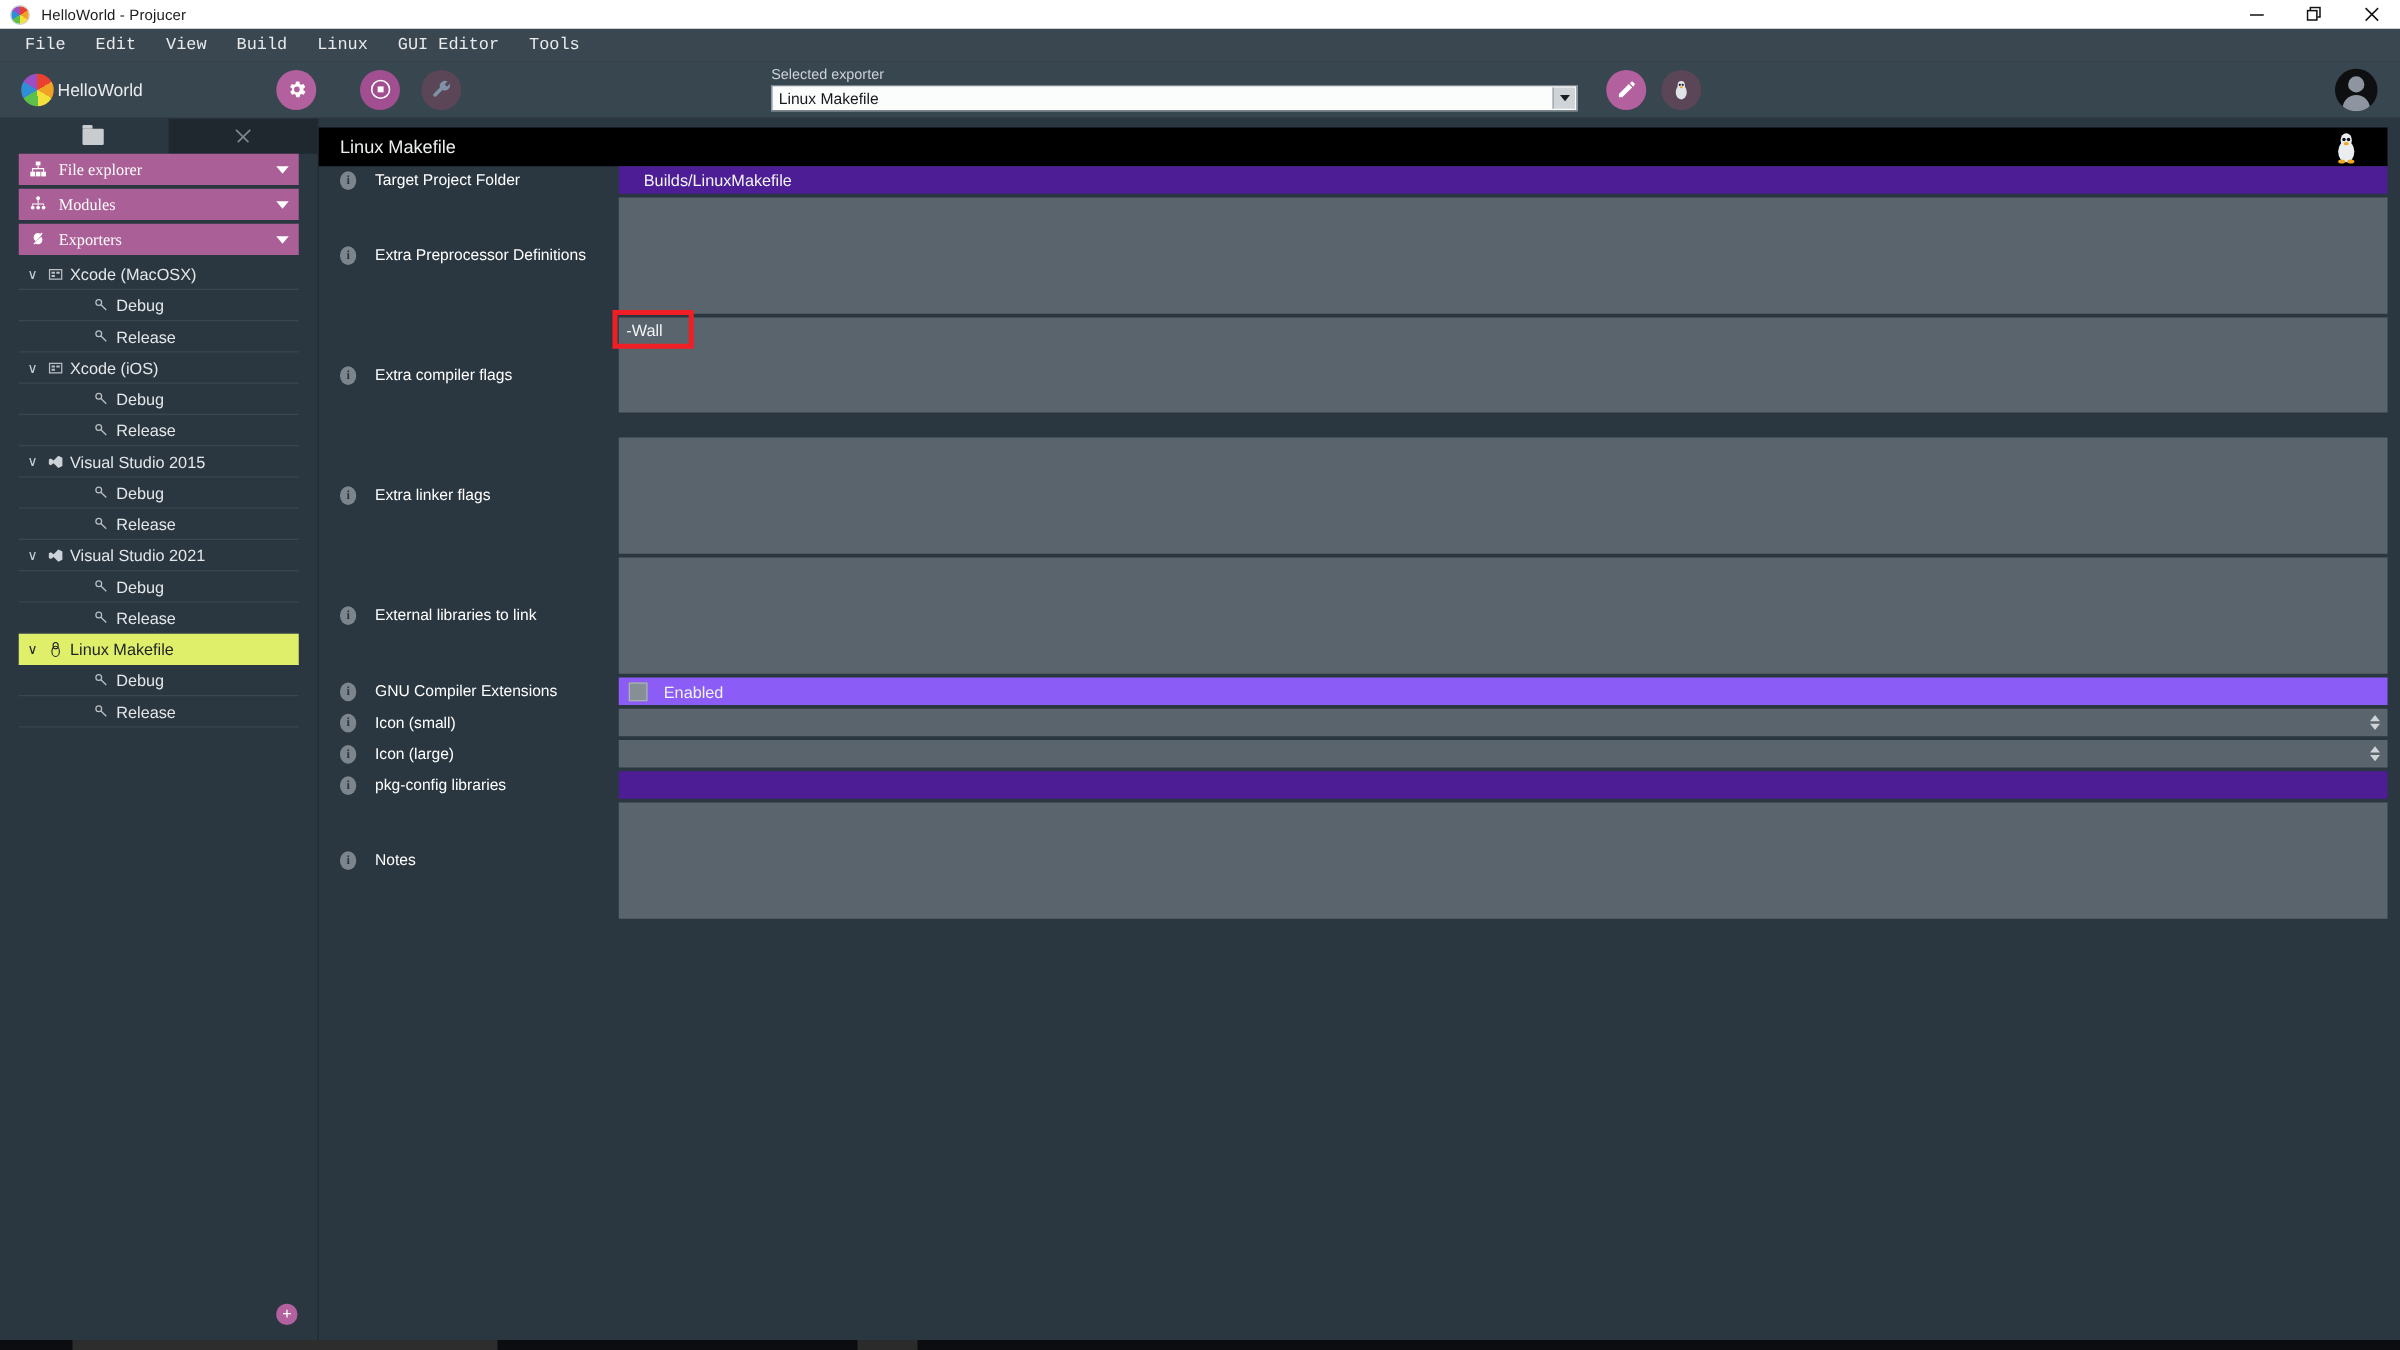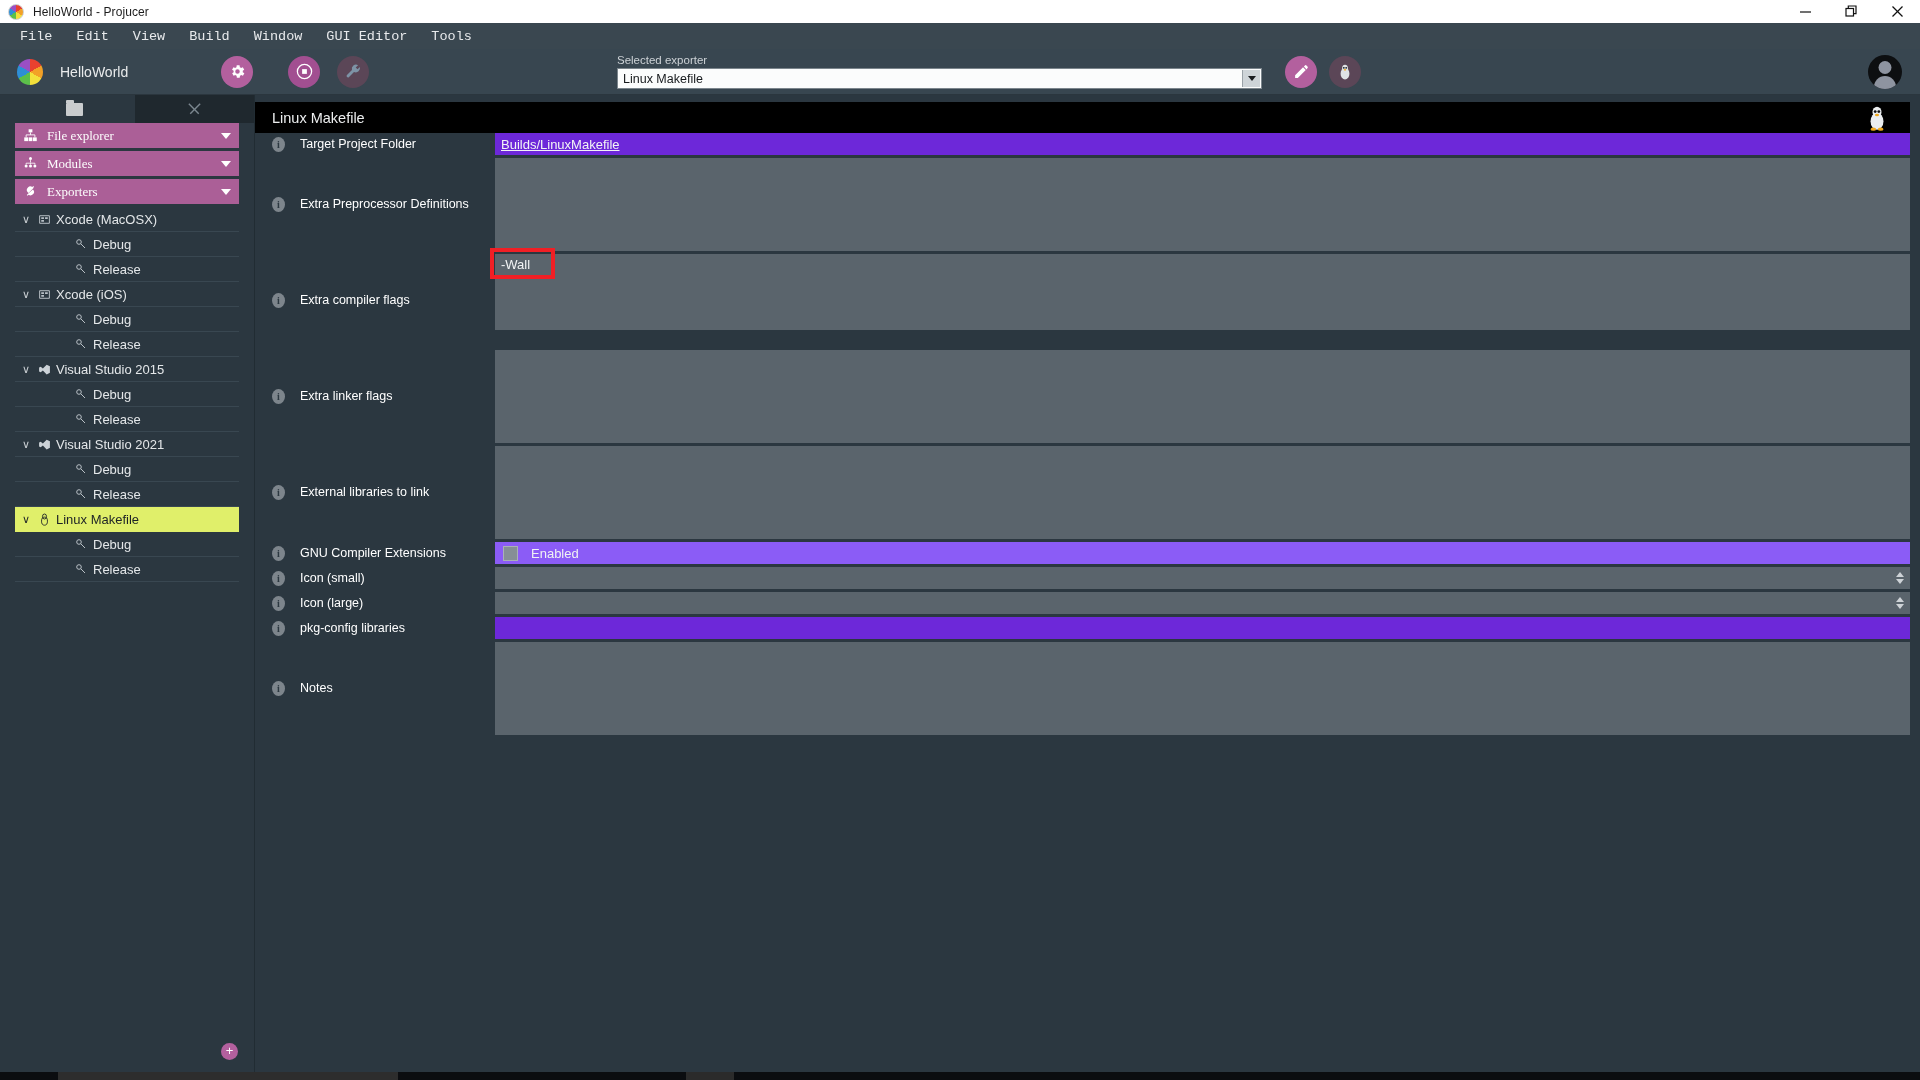--- a/index.html
+++ b/index.html
@@ -31,21 +31,21 @@
   .menu-item { color: #e8eaec; font-size: 13.5px; padding: 3px 12px; font-family: Liberation Mono, monospace; }
 
   
   .toolbar {
     height: 46px; background: #384650; display: flex; align-items: center;
     position: relative; border-bottom: 1px solid #2b363e;
   }
   .tool-logo { width: 26px; height: 26px; margin-left: 17px; border-radius: 50%;
     background: conic-gradient(#e8412f 0 60deg,#f2a127 60deg 120deg,#f3e03b 120deg 180deg,#5cc04a 180deg 240deg,#2e8fd6 240deg 300deg,#9b4fc4 300deg 360deg);
   }
-  .tool-projname { color: #e9ebec; font-size: 14px; margin-left: 17px; }
+  .tool-projname { color: #e9ebec; font-size: 14px; margin-left: 3px; }
   .circbtn { width: 32px; height: 32px; border-radius: 50%; display: flex; align-items: center; justify-content: center; }
   .circbtn.pink { background: #b3609e; }
   .circbtn.pinkdark { background: #a24f91; }
   .circbtn.muted { background: #5b4657; }
   .cb-gear { position: absolute; left: 221px; }
   .cb-run  { position: absolute; left: 288px; }
   .cb-wrench { position: absolute; left: 337px; }
   .cb-pencil { position: absolute; left: 1285px; }
   .cb-tux   { position: absolute; left: 1329px; }
 
@@ -115,22 +115,22 @@
     width: 240px; display: flex; align-items: center; padding-left: 17px;
   }
   .info-ico {
     width: 13px; height: 15px; border-radius: 7px/8px; background: #7d858c;
     color: #2b3740; font-size: 10px; font-weight: bold; font-family: "Liberation Serif", serif;
     display: flex; align-items: center; justify-content: center; flex: 0 0 auto;
   }
   .prop-label { color: #ffffff; font-size: 12.5px; font-weight: normal; margin-left: 15px; line-height: 1.18; }
   .prop-value-cell { flex: 1; display: flex; align-items: stretch; }
 
-  .txtfield { background: #6d28d9; width: 100%; display: flex; align-items: center; padding-left: 6px;
-    color: #f2f4f5; font-size: 13px; text-decoration: underline; }
+  .txtfield { background: #4c1d95; width: 100%; display: flex; align-items: center; padding-left: 20px;
+    color: #f2f4f5; font-size: 13px; }
   .txtarea { background: #5a646c; width: 100%; padding: 3px 6px; color: #f2f4f5; font-size: 13px; }
 
   .checkrow { background: #8b5cf6; width: 100%; display: flex; align-items: center; padding-left: 8px; }
   .checkbox { width: 15px; height: 15px; background: #868f96; border: 1px solid #aab1b7; }
   .check-lbl { color: #f0f2f3; font-size: 13px; margin-left: 13px; }
 
   .selectrow { background: #5a646c; width: 100%; display: flex; align-items: center; padding-left: 6px; position: relative;
     color: #dfe3e6; font-size: 13px; }
   .spin { position: absolute; right: 6px; display: flex; flex-direction: column; gap: 2px; }
   .spin i { width: 0; height: 0; border-left: 4px solid transparent; border-right: 4px solid transparent; display: block; }
@@ -174,21 +174,21 @@
       </svg>
     </div>
   </div>
 </div>
 
 <div class="menubar">
   <div class="menu-item">File</div>
   <div class="menu-item">Edit</div>
   <div class="menu-item">View</div>
   <div class="menu-item">Build</div>
-  <div class="menu-item">Window</div>
+  <div class="menu-item">Linux</div>
   <div class="menu-item">GUI Editor</div>
   <div class="menu-item">Tools</div>
 </div>
 
 <div class="toolbar">
   <div class="tool-logo"></div>
   <div class="tool-projname">HelloWorld</div>
 
   <div class="circbtn pink cb-gear">
     <svg width="17" height="17" viewBox="0 0 24 24">

